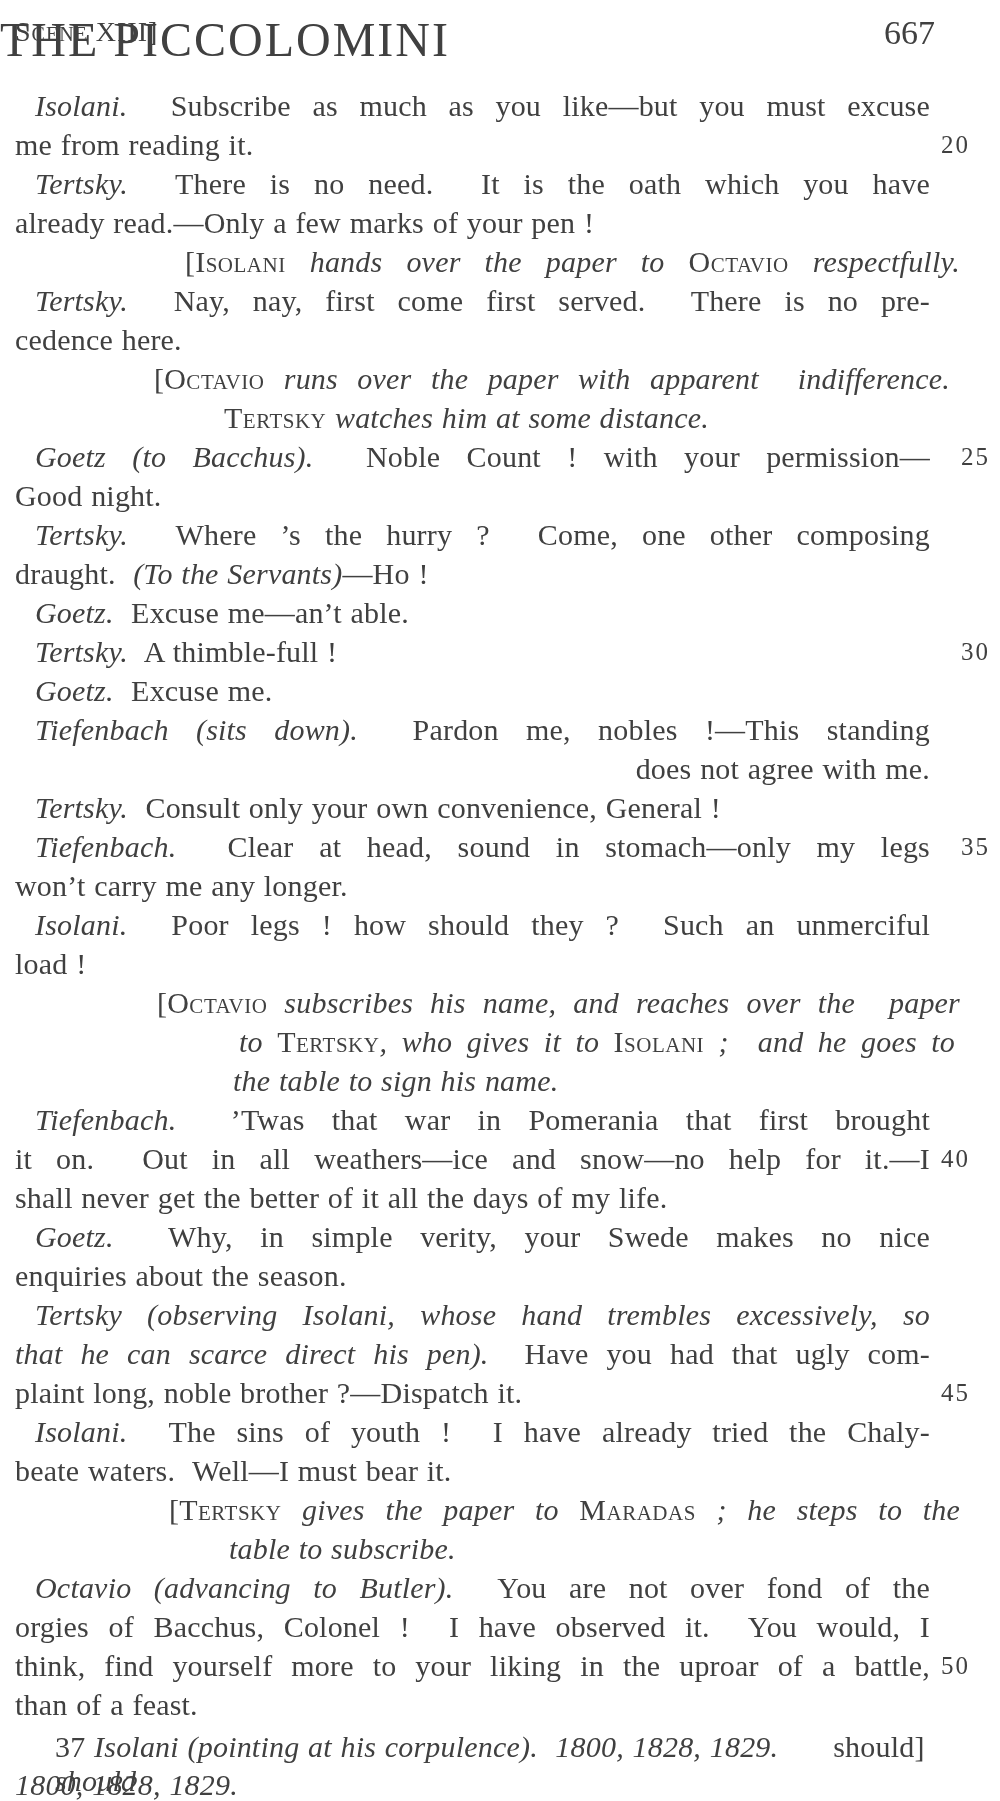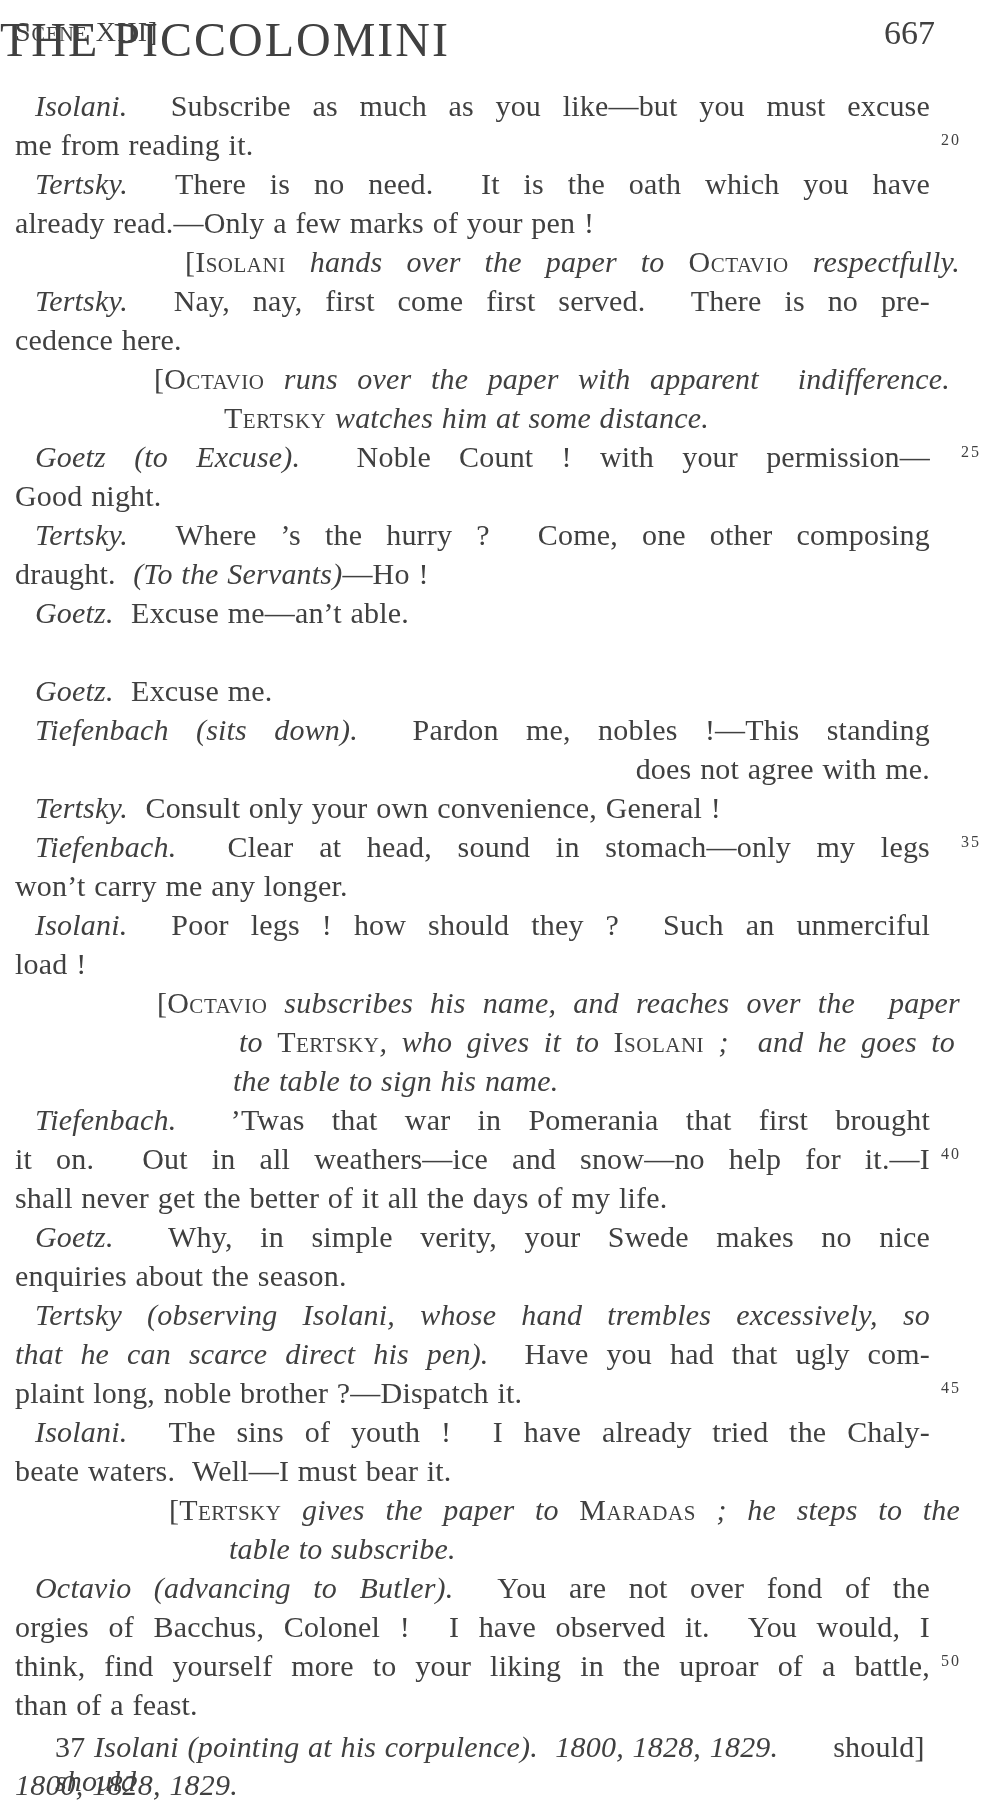--- a/index.html
+++ b/index.html
@@ -37,21 +37,21 @@
     overflow:visible;
   }
   .just { text-align:justify; text-align-last:justify; }
   .foot { font-size:30px; line-height:34px; height:36px; letter-spacing:0.2px; }
   .sg-r { font-style:normal; }
   .sg-i { font-style:italic; }
   .sg-sc { font-variant:small-caps; letter-spacing:0.5px; }
   .sg-gap { display:inline-block; width:55px; }
   .lineno {
     position:absolute; left:926px; top:7px;
-    font-size:16px; line-height:1;
+    font-size:25px; line-height:1;
     letter-spacing:2px;
     text-align:right;
   }
 </style>
 </head>
 <body>
 
 <div id="page">
   <div class="hdr-scene">Scene XIII]</div>
   <div class="hdr-title">THE PICCOLOMINI</div>
@@ -59,25 +59,26 @@
   <div id="text-block">
       <div class="line just" style="left: 15px; width: 915px; top: 78px; text-indent: 20px;"><span class="sg-i">Isolani.</span><span class="sg-r">&nbsp; Subscribe as much as you like—but you must excuse</span></div>
       <div class="line" style="left: 15px; width: 915px; top: 117px;"><span class="sg-r">me from reading it.</span><span class="lineno">20</span></div>
       <div class="line just" style="left: 15px; width: 915px; top: 156px; text-indent: 20px;"><span class="sg-i">Tertsky.</span><span class="sg-r">&nbsp; There is no need.&nbsp; It is the oath which you have</span></div>
       <div class="line" style="left: 15px; width: 915px; top: 195px;"><span class="sg-r">already read.—Only a few marks of your pen !</span></div>
       <div class="line just" style="left: 185px; width: 775px; top: 234px;"><span class="sg-r">[</span><span class="sg-sc">Isolani</span><span class="sg-i"> hands over the paper to </span><span class="sg-sc">Octavio</span><span class="sg-i"> respectfully.</span></div>
       <div class="line just" style="left: 15px; width: 915px; top: 273px; text-indent: 20px;"><span class="sg-i">Tertsky.</span><span class="sg-r">&nbsp; Nay, nay, first come first served.&nbsp; There is no pre-</span></div>
       <div class="line" style="left: 15px; width: 915px; top: 312px;"><span class="sg-r">cedence here.</span></div>
       <div class="line just" style="left: 154px; width: 796px; top: 351px;"><span class="sg-r">[</span><span class="sg-sc">Octavio</span><span class="sg-i"> runs over the paper with apparent&nbsp; indifference.</span></div>
       <div class="line" style="left: 224px; width: 915px; top: 390px;"><span class="sg-sc">Tertsky</span><span class="sg-i"> watches him at some distance.</span></div>
-      <div class="line just" style="left: 15px; width: 915px; top: 429px; text-indent: 20px;"><span class="sg-i">Goetz (to Excuse).</span><span class="sg-r">&nbsp; Noble Count ! with your permission—</span><span class="lineno">25</span></div>
+      <div class="line just" style="left: 15px; width: 915px; top: 429px; text-indent: 20px;"><span class="sg-i">Goetz (to Bacchus).</span><span class="sg-r">&nbsp; Noble Count ! with your permission—</span><span class="lineno">25</span></div>
       <div class="line" style="left: 15px; width: 915px; top: 468px;"><span class="sg-r">Good night.</span></div>
       <div class="line just" style="left: 15px; width: 915px; top: 507px; text-indent: 20px;"><span class="sg-i">Tertsky.</span><span class="sg-r">&nbsp; Where ’s the hurry ?&nbsp; Come, one other composing</span></div>
       <div class="line" style="left: 15px; width: 915px; top: 546px;"><span class="sg-r">draught.&nbsp; </span><span class="sg-i">(To the Servants)</span><span class="sg-r">—Ho !</span></div>
       <div class="line" style="left: 15px; width: 915px; top: 585px; text-indent: 20px;"><span class="sg-i">Goetz.</span><span class="sg-r">&nbsp; Excuse me—an’t able.</span></div>
+      <div class="line" style="left: 15px; width: 915px; top: 624px; text-indent: 20px;"><span class="sg-i">Tertsky.</span><span class="sg-r">&nbsp; A thimble-full !</span><span class="lineno">30</span></div>
       <div class="line" style="left: 15px; width: 915px; top: 663px; text-indent: 20px;"><span class="sg-i">Goetz.</span><span class="sg-r">&nbsp; Excuse me.</span></div>
       <div class="line just" style="left: 15px; width: 915px; top: 702px; text-indent: 20px;"><span class="sg-i">Tiefenbach (sits down).</span><span class="sg-r">&nbsp; Pardon me, nobles !—This standing</span></div>
       <div class="line" style="left: 15px; width: 915px; top: 741px; text-align: right;"><span class="sg-r">does not agree with me.</span></div>
       <div class="line" style="left: 15px; width: 915px; top: 780px; text-indent: 20px;"><span class="sg-i">Tertsky.</span><span class="sg-r">&nbsp; Consult only your own convenience, General !</span></div>
       <div class="line just" style="left: 15px; width: 915px; top: 819px; text-indent: 20px;"><span class="sg-i">Tiefenbach.</span><span class="sg-r">&nbsp; Clear at head, sound in stomach—only my legs</span><span class="lineno">35</span></div>
       <div class="line" style="left: 15px; width: 915px; top: 858px;"><span class="sg-r">won’t carry me any longer.</span></div>
       <div class="line just" style="left: 15px; width: 915px; top: 897px; text-indent: 20px;"><span class="sg-i">Isolani.</span><span class="sg-r">&nbsp; Poor legs ! how should they ?&nbsp; Such an unmerciful</span></div>
       <div class="line" style="left: 15px; width: 915px; top: 936px;"><span class="sg-r">load !</span></div>
       <div class="line just" style="left: 157px; width: 803px; top: 975px;"><span class="sg-r">[</span><span class="sg-sc">Octavio</span><span class="sg-i"> subscribes his name, and reaches over the&nbsp; paper</span></div>
       <div class="line just" style="left: 239px; width: 716px; top: 1014px;"><span class="sg-i">to </span><span class="sg-sc">Tertsky</span><span class="sg-i">, who gives it to </span><span class="sg-sc">Isolani</span><span class="sg-i"> ;&nbsp; and he goes to</span></div>

